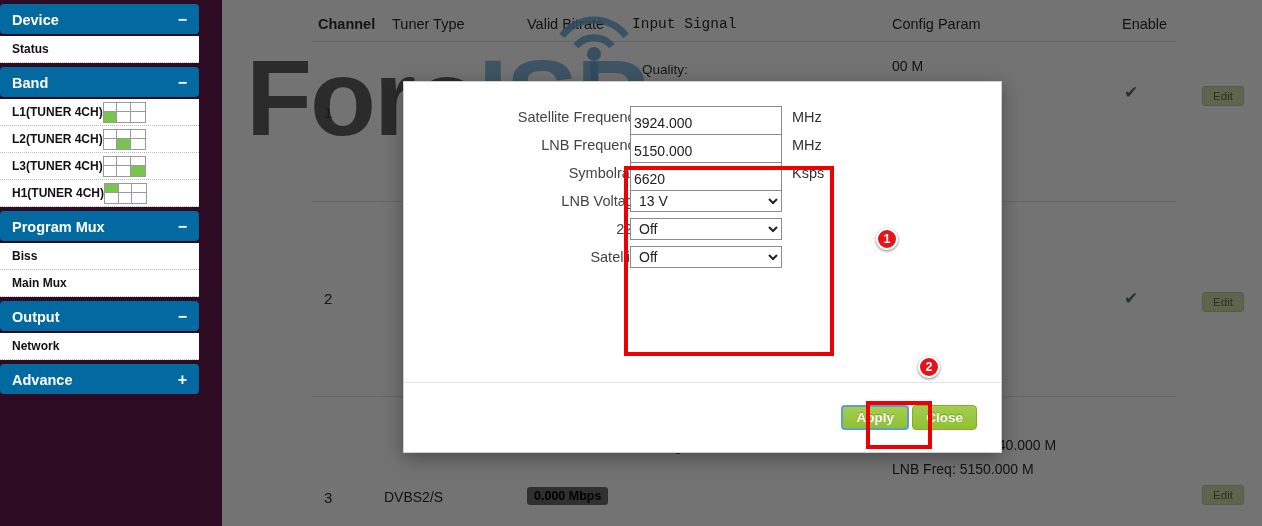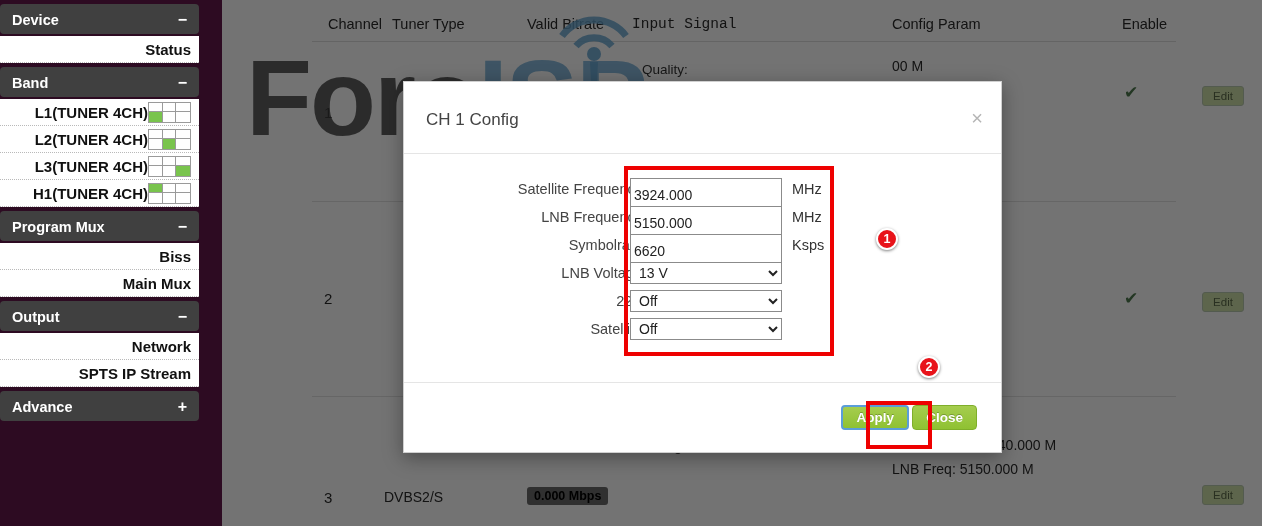--- a/index.html
+++ b/index.html
@@ -96,33 +96,33 @@
   
   .sidebar {
     position: absolute; left: 0; top: 0; width: 222px; height: 526px;
     background: #2d0b22;
     z-index: 20;
     padding: 4px 0 0 0;
   }
   .sb-inner { width: 199px; }
   .sb-group-head {
     height: 30px; margin: 0 0 2px 0;
-    background: #404040; border-radius: 4px;
+    background: #0369a1; border-radius: 4px;
     display: flex; align-items: center; justify-content: space-between;
     padding: 1px 12px 0 12px;
     color: #ffffff; font-size: 14.5px; font-weight: bold;
     cursor: pointer;
   }
   .sb-group-head .sign { font-size: 16px; font-weight: bold; line-height: 1; }
   .sb-items { background: #ffffff; }
   .sb-item {
     height: 27px;
-    display: flex; align-items: center; justify-content: flex-end;
+    display: flex; align-items: center; justify-content: flex-start;
     padding: 0 8px 0 12px;
-    font-size: 15px; font-weight: bold; color: #111;
+    font-size: 12px; font-weight: bold; color: #111;
     border-bottom: 1px dotted #b9b9b9;
     background: #fff;
     cursor: pointer;
   }
   .sb-item:last-child { border-bottom: 1px dotted #b9b9b9; }
   .sb-gap { height: 4px; background: #2d0b22; }
 
   
   .band-grid {
     width: 43px; height: 21px;
@@ -224,21 +224,21 @@
 </head>
 <body>
 
 <div id="root">
 
   <div class="bg-page">
     <div class="bg-content">
       <div class="bg-table">
 
         <div class="bg-thead">
-          <div class="bg-th" style="left:16px;">Channel</div>
+          <div class="bg-th" style="left:6px;font-weight:bold;">Channel</div>
           <div class="bg-th" style="left:80px;">Tuner Type</div>
           <div class="bg-th" style="left:215px;">Valid Bitrate</div>
           <div class="bg-th" style="left:320px;font-family:Liberation Mono, monospace;">Input Signal</div>
           <div class="bg-th" style="left:580px;">Config Param</div>
           <div class="bg-th" style="left:810px;">Enable</div>
         </div>
 
         <div class="bg-row" style="height:160px;">
           <div class="bg-cell bg-chan" style="left:12px; top:62px;">1</div>
           <div class="bg-cell" style="left:100px; top:62px;"><span class="bg-chk"></span></div>
@@ -383,39 +383,32 @@
       <div class="sb-gap"></div>
 
       <div class="sb-group-head">
         <span>Output</span>
         <span class="sign">−</span>
       </div>
       <div class="sb-items">
         <div class="sb-item">
           <span>Network</span>
         </div>
-        <div class="sb-item">
-          <span>SPTS IP Stream</span>
-        </div>
       </div>
       <div class="sb-gap"></div>
 
       <div class="sb-group-head">
         <span>Advance</span>
         <span class="sign">+</span>
       </div>
 
     </div>
   </div>
 
   <div class="modal">
-    <div class="modal-head">
-      <div class="modal-title">CH 1 Config</div>
-      <div class="modal-close">×</div>
-    </div>
 
     <div class="modal-body">
 
       <div class="form-row" style="top:24px;">
         <div class="form-label">Satellite Frequency:</div>
         <div class="form-ctrl">
           <input class="txt-input" type="text" value="3924.000" style="">
         </div>
         <div class="unit">MHz</div>
       </div>

